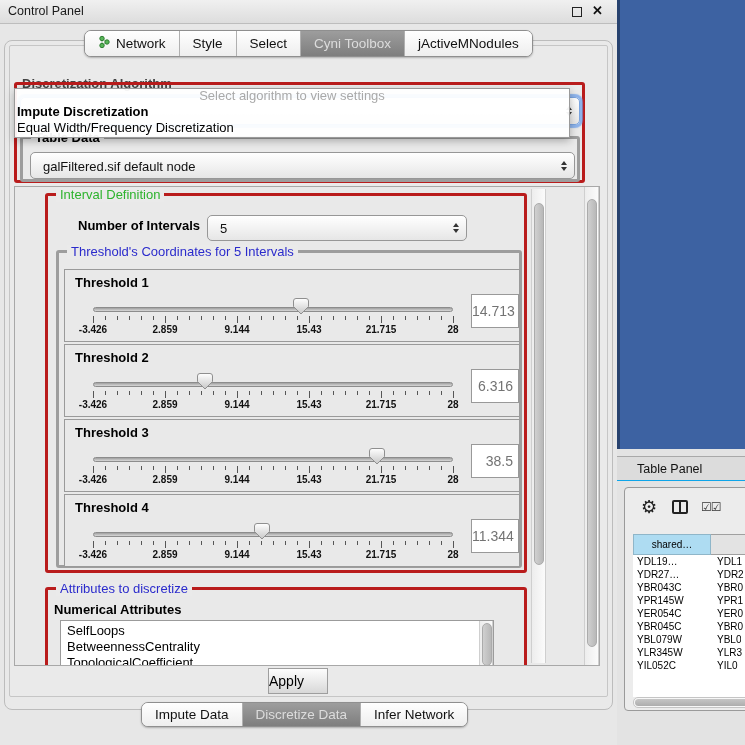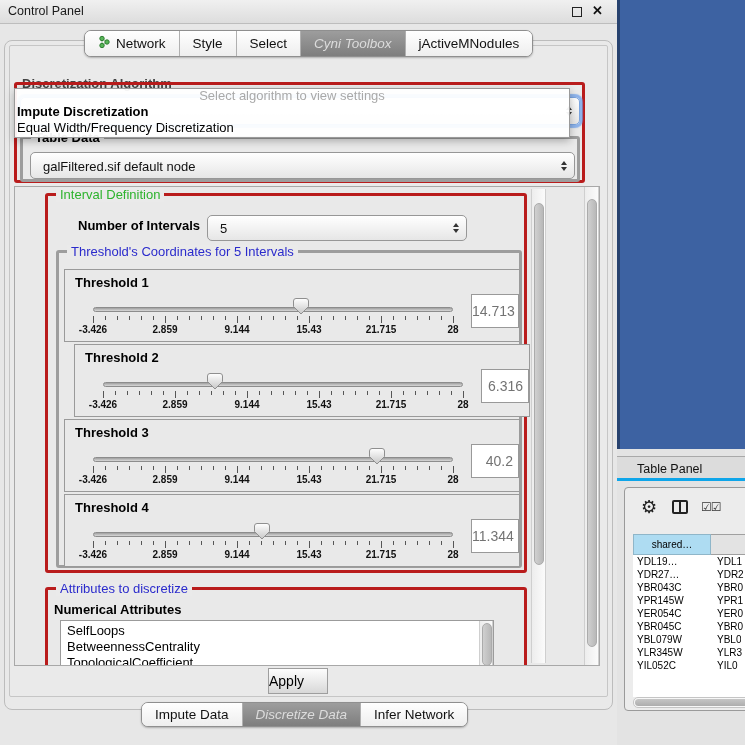--- a/index.html
+++ b/index.html
@@ -19,21 +19,21 @@
   .inner-panel { position:absolute; left:9px; top:45px; width:599px; height:652px;
     background:#eaeaea; border:1px solid #c6c6c6; border-radius:2px; }
 
   
   .seg { display:flex; border:1px solid #8f8f8f; border-radius:7px; overflow:hidden;
     background:#fff; box-shadow:0 1px 2px rgba(0,0,0,0.25); }
   .seg .tab { padding:4px 13px; font-size:13.5px; color:#111; white-space:nowrap;
     background:linear-gradient(#ffffff,#eeeeee); border-left:1px solid #b0b0b0;
     display:flex; align-items:center; gap:5px; }
   .seg .tab:first-child { border-left:none;text-align:right; }
-  .seg .tab.active { background:linear-gradient(#9d9d9d,#7e7e7e); color:#dcdcdc;font-style:italic; }
+  .seg .tab.active { background:linear-gradient(#9d9d9d,#7e7e7e); color:#dcdcdc; }
   .top-tabbar { position:absolute; left:84px; top:30px; z-index:6; }
   .bottom-tabbar { position:absolute; left:141px; top:702px; z-index:6; }
 
   
   .group { position:absolute; border:3px solid #b91c1c; border-radius:3px; }
   .group > .legend { position:absolute; top:-8px; left:8px; background:#eaeaea;
     padding:0 4px; font-size:13px; line-height:14px; white-space:nowrap; }
 
   
   .combo { position:absolute; border:1px solid #979797; border-radius:5px;
@@ -91,21 +91,21 @@
   .apply-btn { position:absolute; left:268px; top:668px; width:60px; height:26px;
     border:1px solid #9e9e9e; border-radius:0; background:linear-gradient(#fdfdfd,#d8d8d8);
     font-size:14px; color:#000; text-align:left; line-height:24px; z-index:5; }
 
   
   .net-win { position:absolute; left:617px; top:0; width:128px; height:449px;
     background:#3d62a2; border-left:3px solid #27426f; }
 
   
   .tp-titlebar { position:absolute; left:617px; top:456px; width:128px; height:25px;
-    background:#dcdcdc; border-top:1px solid #a9a9a9; border-bottom:3px solid #0ea5e9; }
+    background:#dcdcdc; border-top:1px solid #a9a9a9; border-bottom:1px solid #0ea5e9; }
   .tp-titlebar span { position:absolute; left:20px; top:5px; font-size:12.5px; color:#111; }
   .tp-win { position:absolute; left:624px; top:487px; width:134px; height:224px;
     background:#ececec; border:1px solid #9a9a9a; border-radius:4px; overflow:hidden; }
   .tp-toolbar { position:absolute; left:0; top:6px; width:134px; height:32px; }
   .gear-ic { position:absolute; left:16px; top:2px; font-size:18px; color:#222; }
   .cols-ic { position:absolute; left:47px; top:6px; width:16px; height:14px; border:2px solid #222; border-radius:2px; }
   .cols-ic:before { content:""; position:absolute; left:5px; top:0; width:2px; height:10px; background:#222; }
   .checks-ic { position:absolute; left:76px; top:6px; font-size:12px; color:#333; letter-spacing:-1px; }
   .tp-header { position:absolute; left:8px; top:46px; height:21px; display:flex; }
   .tp-header .hc { font-size:10px; text-align:center; line-height:19px; border:1px solid #a0a0a0; }
@@ -252,21 +252,21 @@
               <div class="tick-label" style="left: 100px;">2.859</div>
               <div class="tick-label" style="left: 172px;">9.144</div>
               <div class="tick-label" style="left: 244px;">15.43</div>
               <div class="tick-label" style="left: 316px;">21.715</div>
               <div class="tick-label" style="left: 388px;">28</div>
               <div class="slider-thumb" style="left: 227.791px;"><svg width="16" height="17" viewBox="0 0 16 17">
                   <path d="M3 0.5 H13 Q15.5 0.5 15.5 3 V8.5 L8 16 L0.5 8.5 V3 Q0.5 0.5 3 0.5 Z" fill="url(#tg)" stroke="#8f8f8f"></path>
                 </svg></div>
               <div class="value-box">14.713</div>
             </div>
-            <div class="thresh-panel" style="top: 91px; margin-left: 10px;">
+            <div class="thresh-panel" style="top: 91px;">
               <div class="t-label">Threshold 2</div>
               <div class="slider-track"></div>
               <div class="tick major" style="left: 28px;"></div>
               <div class="tick minor" style="left: 40px;"></div>
               <div class="tick minor" style="left: 52px;"></div>
               <div class="tick minor" style="left: 64px;"></div>
               <div class="tick minor" style="left: 76px;"></div>
               <div class="tick minor" style="left: 88px;"></div>
               <div class="tick major" style="left: 100px;"></div>
               <div class="tick minor" style="left: 112px;"></div>
@@ -340,21 +340,21 @@
               <div class="tick major" style="left: 388px;"></div>
               <div class="tick-label" style="left: 28px;">-3.426</div>
               <div class="tick-label" style="left: 100px;">2.859</div>
               <div class="tick-label" style="left: 172px;">9.144</div>
               <div class="tick-label" style="left: 244px;">15.43</div>
               <div class="tick-label" style="left: 316px;">21.715</div>
               <div class="tick-label" style="left: 388px;">28</div>
               <div class="slider-thumb" style="left: 304.394px;"><svg width="16" height="17" viewBox="0 0 16 17">
                   <path d="M3 0.5 H13 Q15.5 0.5 15.5 3 V8.5 L8 16 L0.5 8.5 V3 Q0.5 0.5 3 0.5 Z" fill="url(#tg)" stroke="#8f8f8f"></path>
                 </svg></div>
-              <div class="value-box">40.2</div>
+              <div class="value-box">38.5</div>
             </div>
             <div class="thresh-panel" style="top: 241px;">
               <div class="t-label">Threshold 4</div>
               <div class="slider-track"></div>
               <div class="tick major" style="left: 28px;"></div>
               <div class="tick minor" style="left: 40px;"></div>
               <div class="tick minor" style="left: 52px;"></div>
               <div class="tick minor" style="left: 64px;"></div>
               <div class="tick minor" style="left: 76px;"></div>
               <div class="tick minor" style="left: 88px;"></div>

